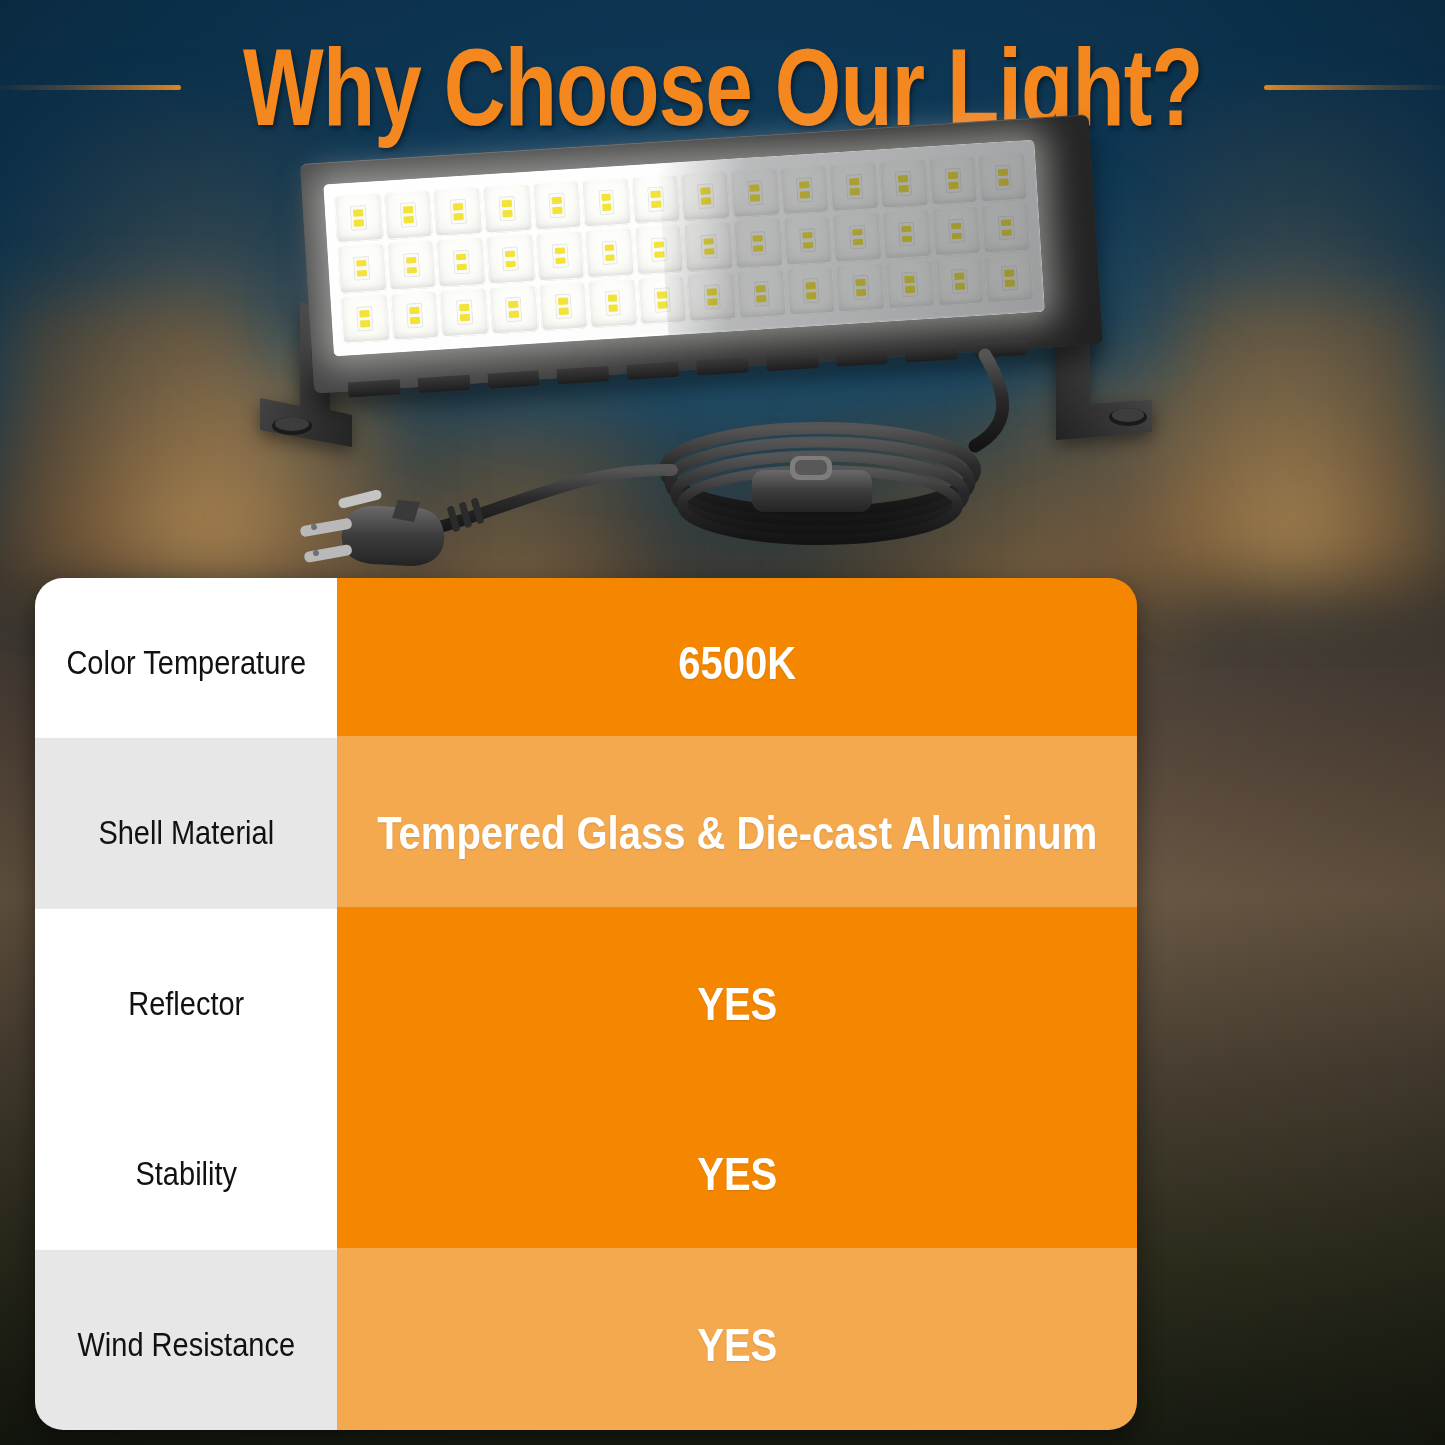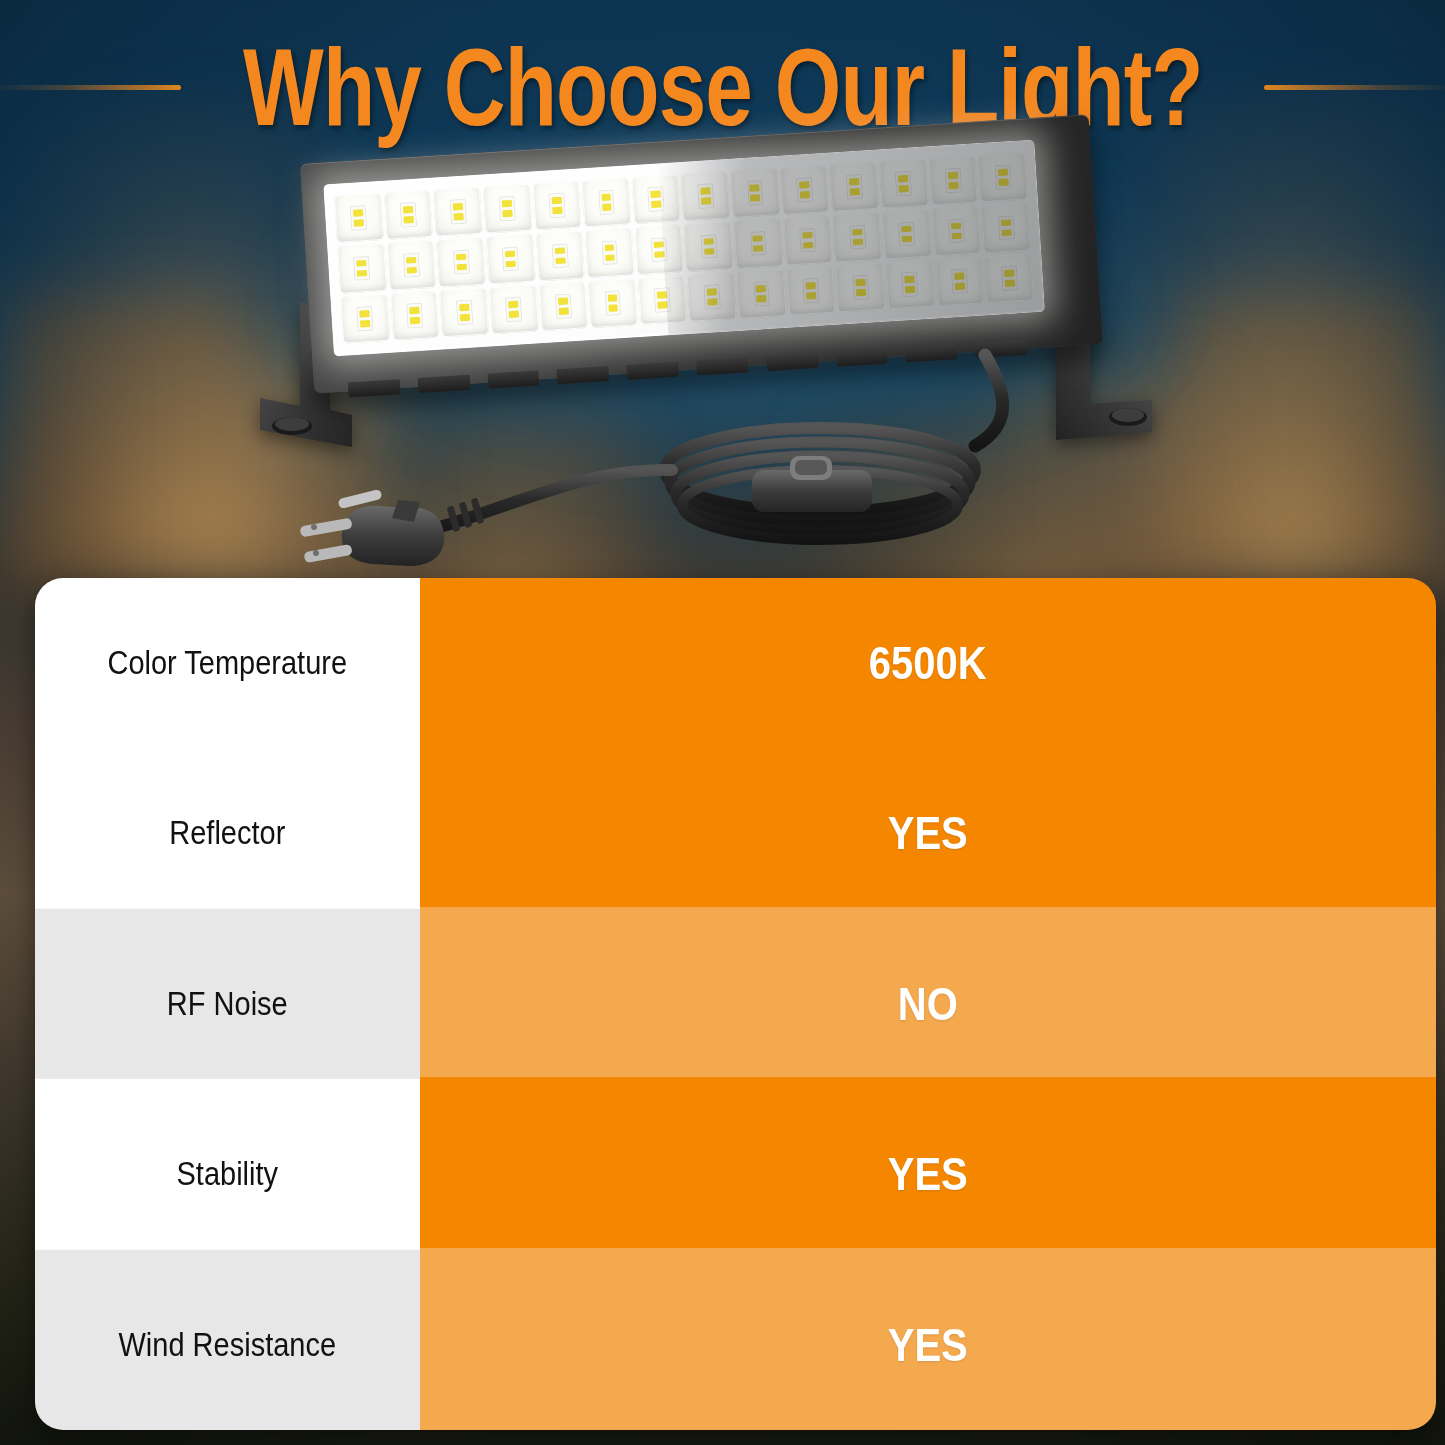--- a/index.html
+++ b/index.html
@@ -181,21 +181,21 @@
     background:linear-gradient(180deg,#3a3a3a,#1d1d1d);
     border-radius:0 0 3px 3px;
   }
 
   
   #cord-wrap { position:absolute; left:0; top:0; width:1445px; height:430px; }
 
   
   #spec-table {
     position:absolute; left:35px; top:578px;
-    width:1401px; height:852px;
+    width:1102px; height:852px;
     border-radius:28px;
     overflow:hidden;
     box-shadow:0 10px 26px rgba(0,0,0,0.45);
     display:flex; flex-direction:column;justify-content:space-between;
   }
   .spec-row { flex:1 1 0; display:flex; min-height:0; }
 
   .spec-label {
     flex:0 0 27.45%;
     display:flex; align-items:center; justify-content:center;
@@ -605,27 +605,27 @@
         <rect x="338" y="344" width="44" height="10" rx="5" fill="#c4c4c4" transform="rotate(-14 360 349)"></rect>
       </g>
     </svg>
   </div>
 
   <div id="spec-table">
       <div class="spec-row odd">
         <div class="spec-label">Color Temperature</div>
         <div class="spec-value">6500K</div>
       </div>
+      <div class="spec-row even">
+        <div class="spec-label">Shell Material</div>
+        <div class="spec-value long">Tempered Glass &amp; Die-cast Aluminum</div>
+      </div>
       <div class="spec-row odd">
         <div class="spec-label">Reflector</div>
         <div class="spec-value">YES</div>
-      </div>
-      <div class="spec-row even">
-        <div class="spec-label">RF Noise</div>
-        <div class="spec-value">NO</div>
       </div>
       <div class="spec-row odd">
         <div class="spec-label">Stability</div>
         <div class="spec-value">YES</div>
       </div>
       <div class="spec-row even">
         <div class="spec-label">Wind Resistance</div>
         <div class="spec-value">YES</div>
       </div>
     </div>

